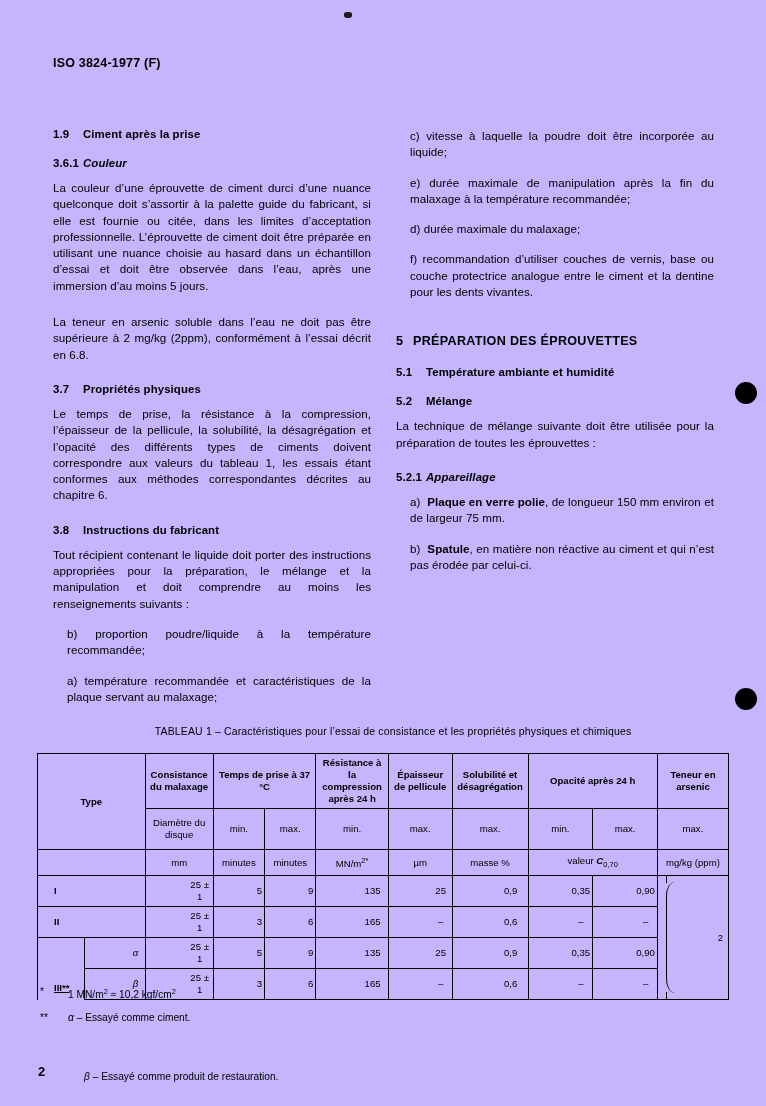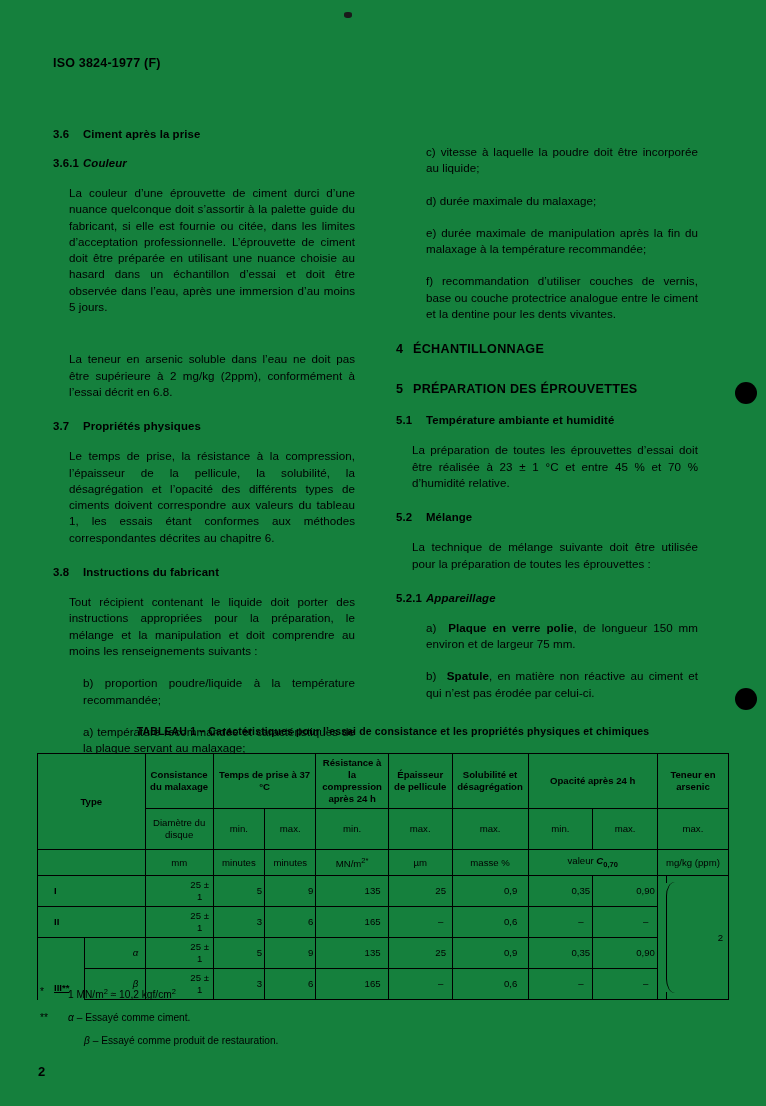--- a/index.html
+++ b/index.html
@@ -8,21 +8,21 @@
     background: #ffffff;
   }
   body {
     font-family: "Liberation Sans", sans-serif;
     color: #000000;
   }
   #page {
     position: relative;
     width: 766px;
     height: 1106px;
-    background: #15803d;
+    background: #c4b5fd;
     overflow: hidden;
   }
 
   
   .doc-id {
     position: absolute;
     left: 53px;
     top: 56px;
     font-size: 12.5px;
     font-weight: bold;
@@ -46,21 +46,21 @@
   
   .col {
     position: absolute;
     top: 128px;
     width: 318px;
   }
   .col-left  { left: 53px; }
   .col-right { left: 396px; }
 
   p, h3, h4, h5 {
-    margin: 16px;
+    margin: 0;
   }
 
   .h-num {
     font-size: 11.4px;
     font-weight: bold;
     margin-bottom: 11px;
     letter-spacing: 0.1px;
   }
   .h-num.italic {
     font-style: italic;
@@ -97,21 +97,21 @@
   .gap-md { height: 14px; }
 
   
   .table-caption {
     position: absolute;
     left: 53px;
     top: 725px;
     width: 680px;
     text-align: center;
     font-size: 10.5px;
-    font-weight: bold;
+    font-weight: normal;
     letter-spacing: 0.15px;
   }
 
   table.t1 {
     position: absolute;
     left: 37px;
     top: 753px;
     width: 692px;
     border-collapse: collapse;
     font-size: 9.6px;
@@ -193,21 +193,21 @@
   .fn-mark {
     width: 28px;
     flex: 0 0 28px;
     font-size: 10.2px;
   }
   .fn-text {
     flex: 1;
   }
   .fn-text i { font-style: italic; }
   sup { font-size: 7.5px; vertical-align: super; }
-  sub { font-size: 7.5px; vertical-align: sub; font-weight: bold; }
+  sub { font-size: 7.5px; vertical-align: sub; }
 
   .page-num {
     position: absolute;
     left: 38px;
     top: 1064px;
     font-size: 13px;
     font-weight: bold;
   }
 
   .italic { font-style: italic; }
@@ -219,21 +219,21 @@
 
   <div class="speck" style="left:344px; top:12px; width:8px; height:6px;"></div>
   <div class="reg-dot" style="left:735px; top:382px;"></div>
   <div class="reg-dot" style="left:735px; top:688px;"></div>
 
   <div class="doc-id">ISO 3824-1977 (F)</div>
 
   <div class="col col-left">
 
     <div class="h-num">
-      <span class="n">3.6</span><span>Ciment après la prise</span>
+      <span class="n">1.9</span><span>Ciment après la prise</span>
     </div>
 
     <div class="gap-sm"></div>
 
     <div class="h-num italic">
       <span class="n">3.6.1</span><span>Couleur</span>
     </div>
 
     <p class="para">La couleur d’une éprouvette de ciment durci d’une nuance quelconque doit s’assortir à la palette guide du fabricant, si elle est fournie ou citée, dans les limites d’acceptation professionnelle. L’éprouvette de ciment doit être préparée en utilisant une nuance choisie au hasard dans un échantillon d’essai et doit être observée dans l’eau, après une immersion d’au moins 5 jours.</p>
 
@@ -261,44 +261,40 @@
     <p class="para indent">b) proportion poudre/liquide à la température recommandée;</p>
 
     <p class="para indent">a) température recommandée et caractéristiques de la plaque servant au malaxage;</p>
 
   </div>
 
   <div class="col col-right">
 
     <p class="para indent">c) vitesse à laquelle la poudre doit être incorporée au liquide;</p>
 
+    <p class="para indent">e) durée maximale de manipulation après la fin du malaxage à la température recommandée;</p>
+
     <p class="para indent">d) durée maximale du malaxage;</p>
 
-    <p class="para indent">e) durée maximale de manipulation après la fin du malaxage à la température recommandée;</p>
-
     <p class="para indent last">f) recommandation d’utiliser couches de vernis, base ou couche protectrice analogue entre le ciment et la dentine pour les dents vivantes.</p>
 
-    <div class="h-big">
-      <span class="n">4</span><span>ÉCHANTILLONNAGE</span>
-    </div>
 
 
     <div class="gap-md"></div>
 
     <div class="h-big">
       <span class="n">5</span><span>PRÉPARATION DES ÉPROUVETTES</span>
     </div>
 
     <div class="gap-sm"></div>
 
     <div class="h-num">
       <span class="n">5.1</span><span>Température ambiante et humidité</span>
     </div>
 
-    <p class="para">La préparation de toutes les éprouvettes d’essai doit être réalisée à 23 ± 1 °C et entre 45 % et 70 % d’humidité relative.</p>
 
     <div class="gap-sm"></div>
 
     <div class="h-num">
       <span class="n">5.2</span><span>Mélange</span>
     </div>
 
     <p class="para">La technique de mélange suivante doit être utilisée pour la préparation de toutes les éprouvettes :</p>
 
     <div class="gap-sm"></div>
@@ -412,19 +408,19 @@
     <div class="fn-row">
       <div class="fn-mark">*</div>
       <div class="fn-text"><span>1 MN/m</span><sup>2</sup><span> ≈ 10,2 kgf/cm</span><sup>2</sup></div>
     </div>
     <div class="fn-row">
       <div class="fn-mark">**</div>
       <div class="fn-text"><i>α</i><span> – Essayé comme ciment.</span></div>
     </div>
     <div class="fn-row">
       <div class="fn-mark"></div>
-      <div class="fn-text" style="padding-left:16px;"><i>β</i><span> – Essayé comme produit de restauration.</span></div>
+      <div class="fn-text" style="padding-left:16px;margin-top:36px;"><i>β</i><span> – Essayé comme produit de restauration.</span></div>
     </div>
   </div>
 
   <div class="page-num">2</div>
 
 </div>
 
 </body></html>

